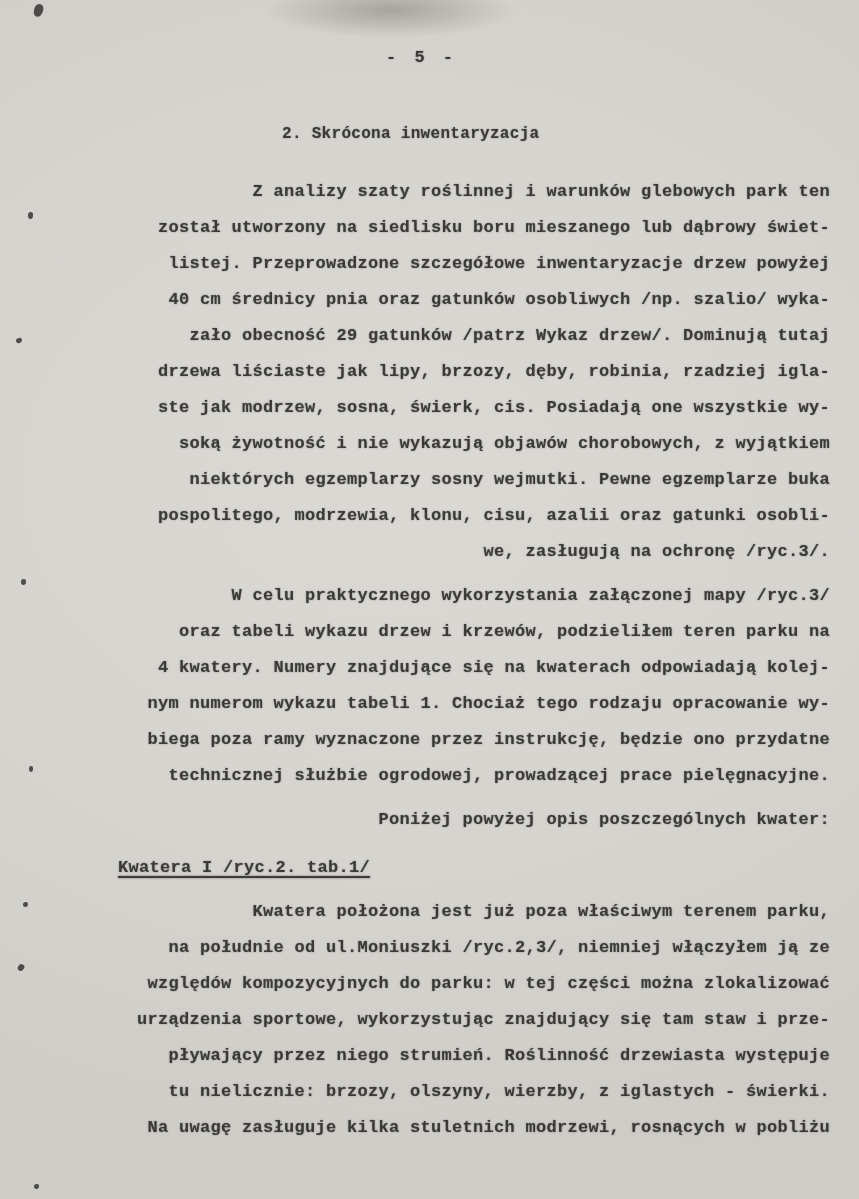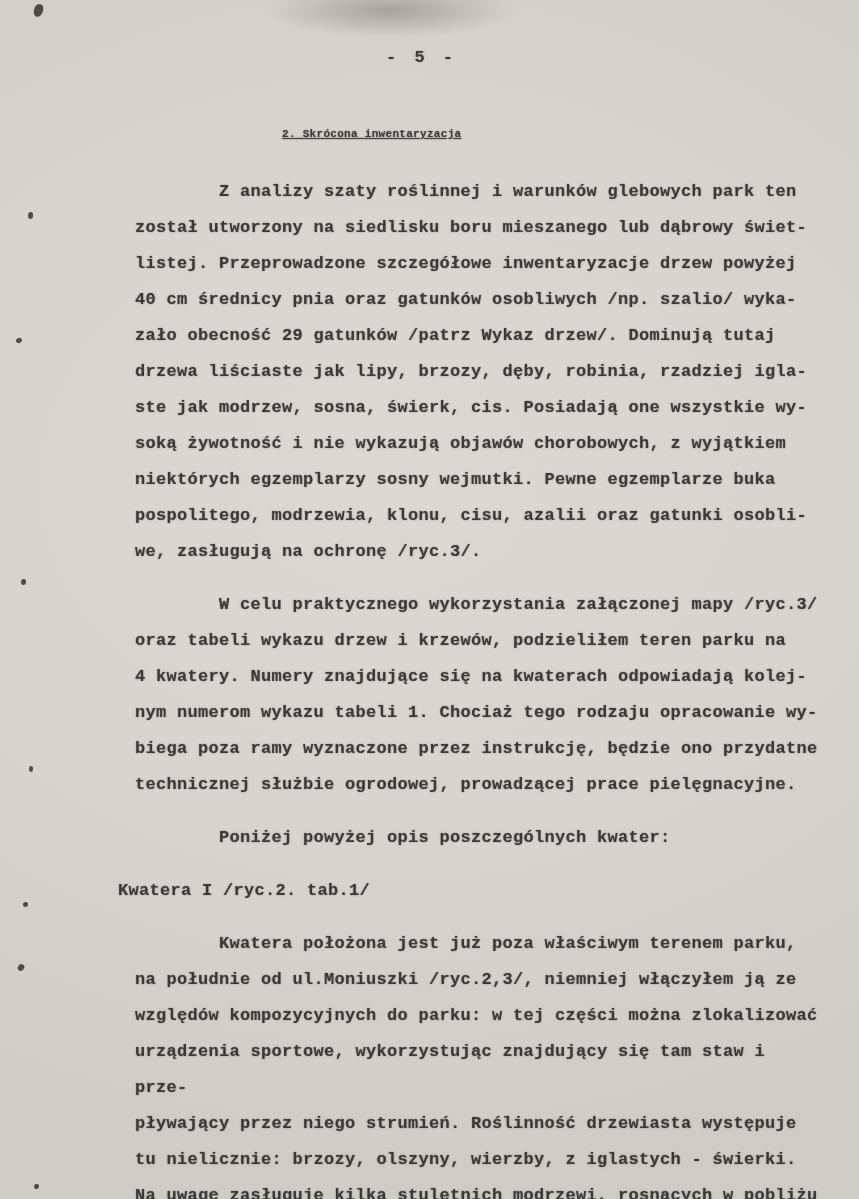--- a/index.html
+++ b/index.html
@@ -31,33 +31,34 @@
     letter-spacing: 0.3px;
     filter: blur(0.45px);
     text-shadow: 0 0 1.6px rgba(48,47,44,0.55);
   }
   .page-number {
     margin: 0 0 0 268px;
     letter-spacing: 4px;
   }
   .title {
     margin: 40px 0 22px 164px;
-    font-size: 11px;
+    font-size: 16px;
     font-weight: bold;
-    text-decoration: underline;
   }
   .para {
-    margin: 17px;
+    margin: 8px;
     white-space: pre-wrap;
+    text-align: right;
   }
   .subheading {
     margin: 12px 0 8px 0;
     white-space: pre-wrap;
   }
   .subheading .u {
+    text-decoration: underline;
     text-decoration-thickness: 2px;
     text-underline-offset: 4px;
   }
   .speck {
     position: absolute;
     background: rgba(40,38,34,0.78);
     border-radius: 50% 40% 55% 45%;
   }
   .s1 { left: 34px;  top: 4px;   width: 9px;  height: 13px; transform: rotate(12deg); }
   .s2 { left: 28px;  top: 212px; width: 5px;  height: 7px; }

